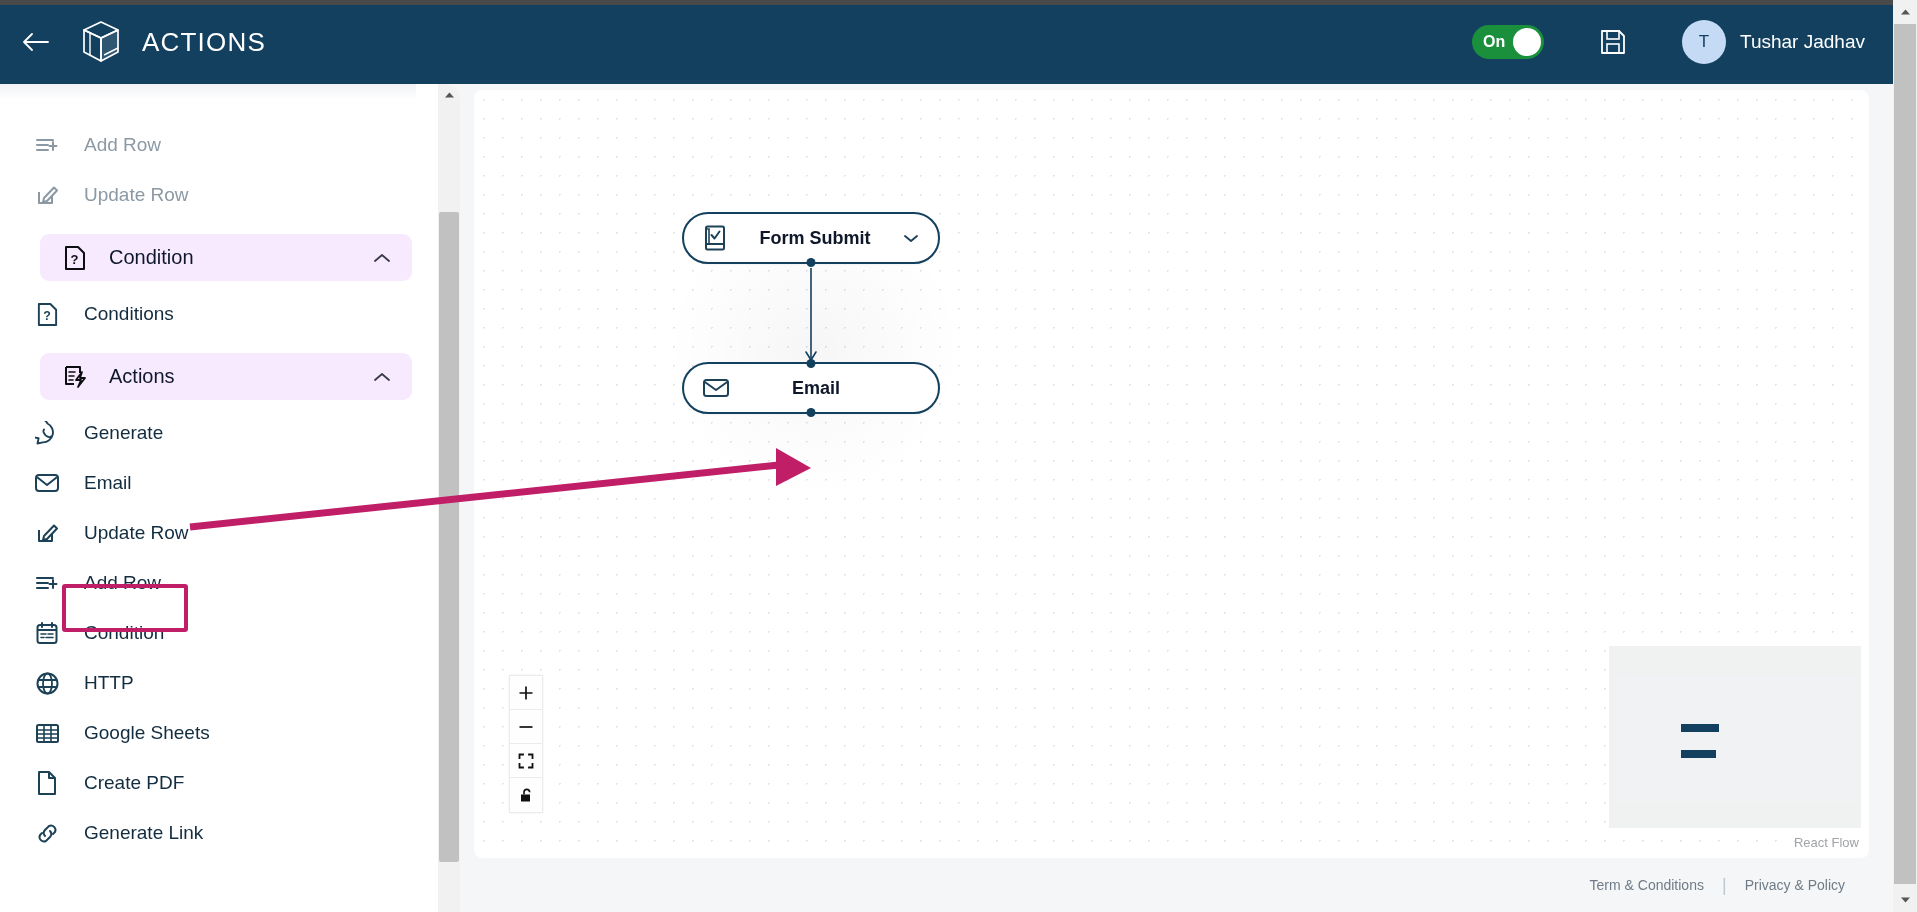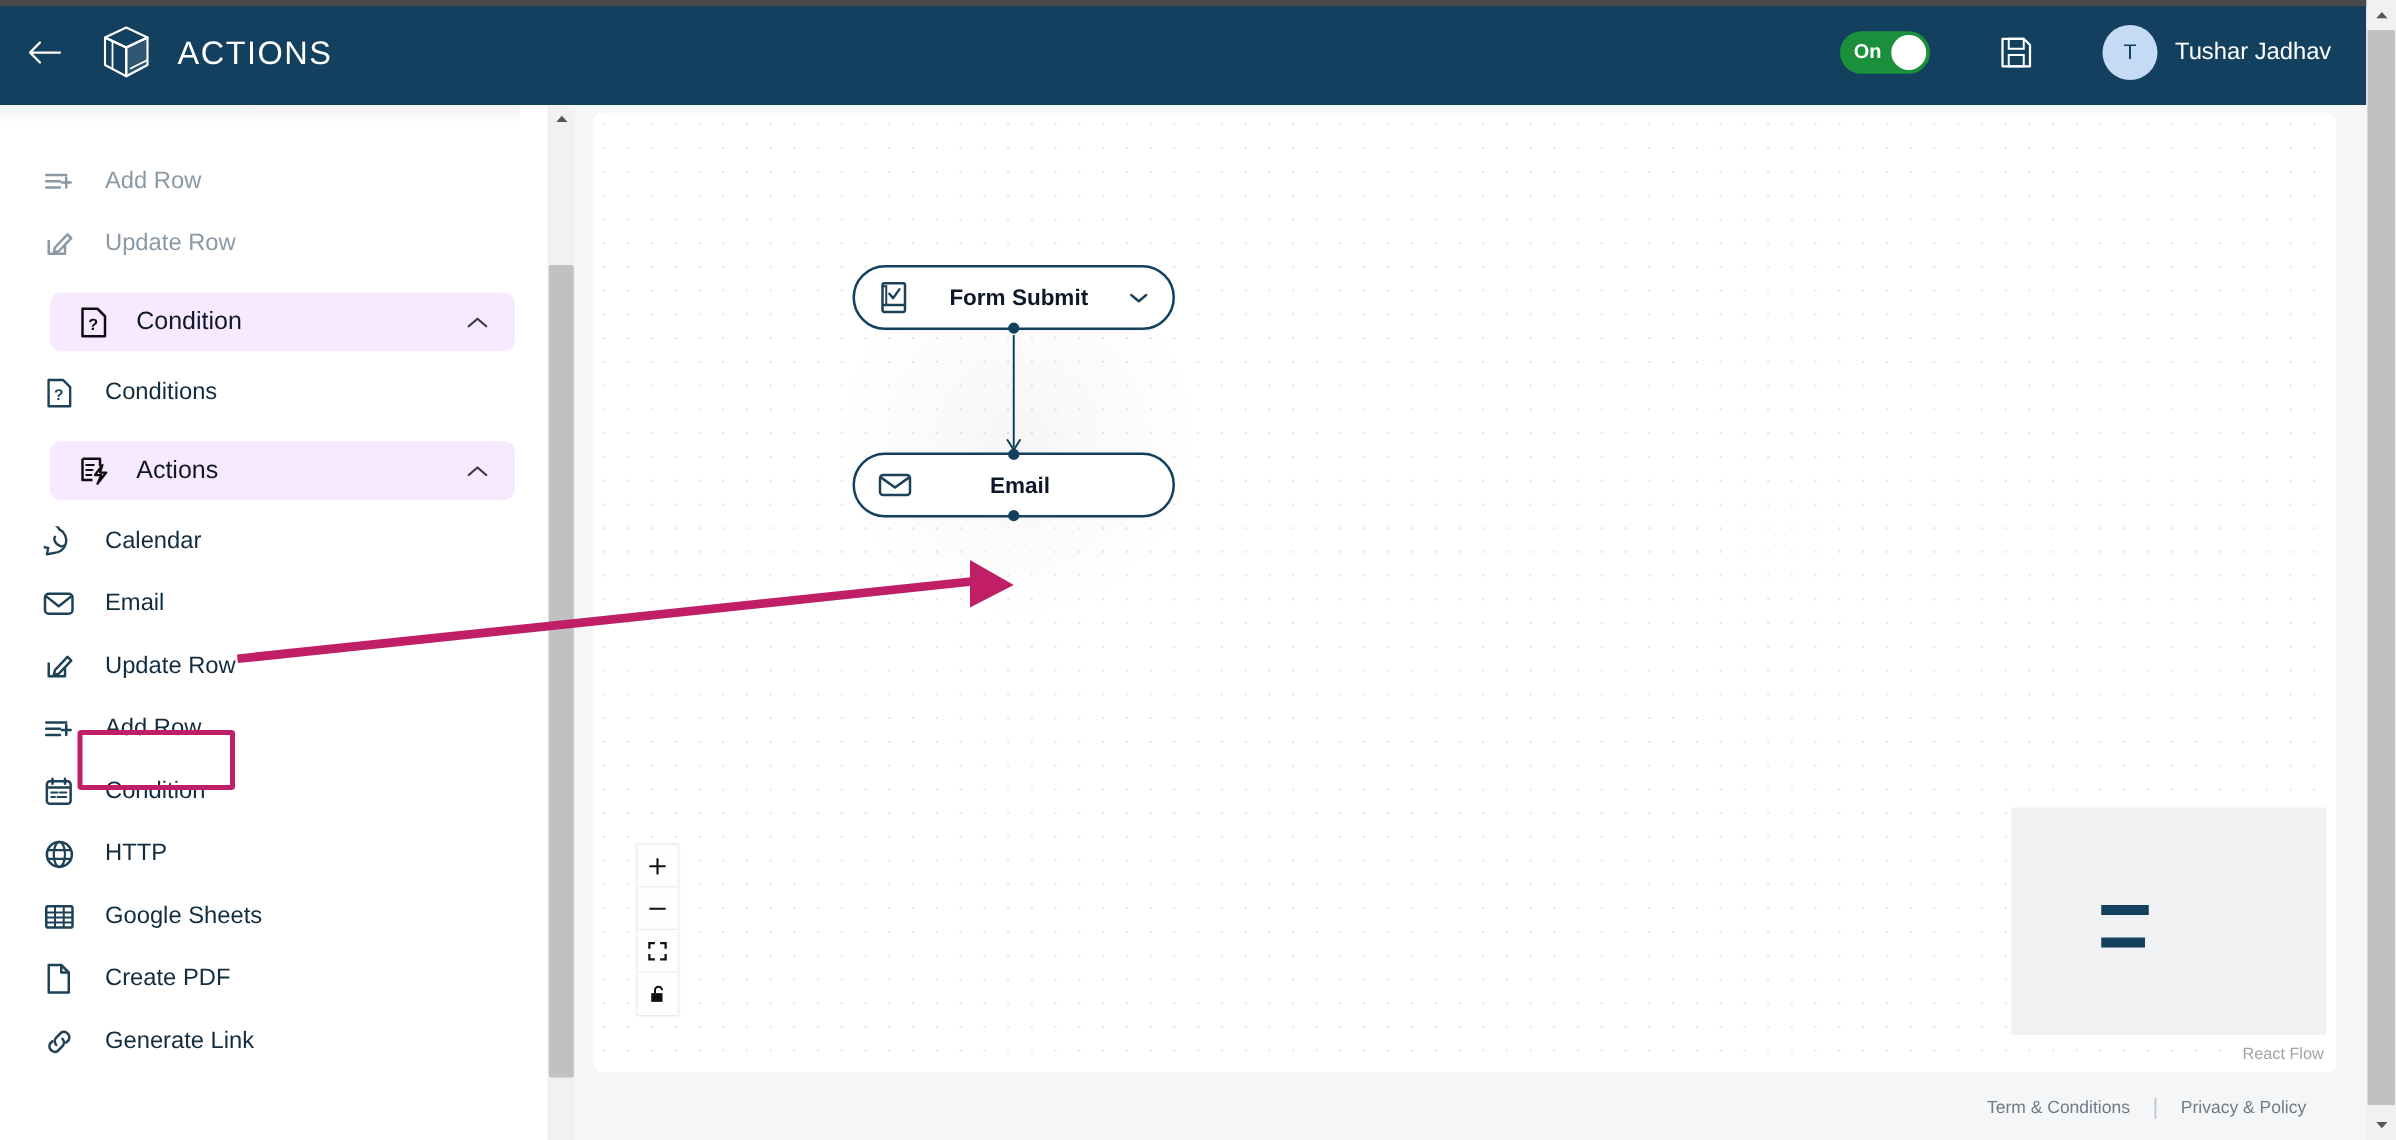--- a/index.html
+++ b/index.html
@@ -354,21 +354,21 @@
         </span>
       </div>
 
       <div class="sb-item">
         <span class="sb-ico">
           <svg width="25" height="25" viewBox="0 0 25 25">
             <path d="M12.5 2.5 A10 10 0 1 0 3.6 17.3 L2.5 22.5 L7.9 21.4 A10 10 0 0 0 12.5 2.5 Z" fill="none" stroke="#1d4257" stroke-width="1.9" stroke-linejoin="round"></path>
             <path d="M9 8.5 C9 8.5 8 9.5 8.6 11.2 C9.3 13.2 11.4 15.2 13.4 15.9 C15.1 16.5 16.1 15.5 16.1 15.5" fill="none" stroke="#1d4257" stroke-width="1.9" stroke-linecap="round"></path>
           </svg>
         </span>
-        <span class="sb-lbl">Calendar</span>
+        <span class="sb-lbl">Generate</span>
       </div>
 
       <div class="sb-item">
         <span class="sb-ico">
           <svg width="26" height="22" viewBox="0 0 26 22">
             <rect x="2" y="3" width="22" height="16" rx="3" fill="none" stroke="#1d4257" stroke-width="2"></rect>
             <path d="M3.5 5.5 L13 13 L22.5 5.5" fill="none" stroke="#1d4257" stroke-width="2" stroke-linecap="round" stroke-linejoin="round"></path>
           </svg>
         </span>
         <span class="sb-lbl">Email</span>

